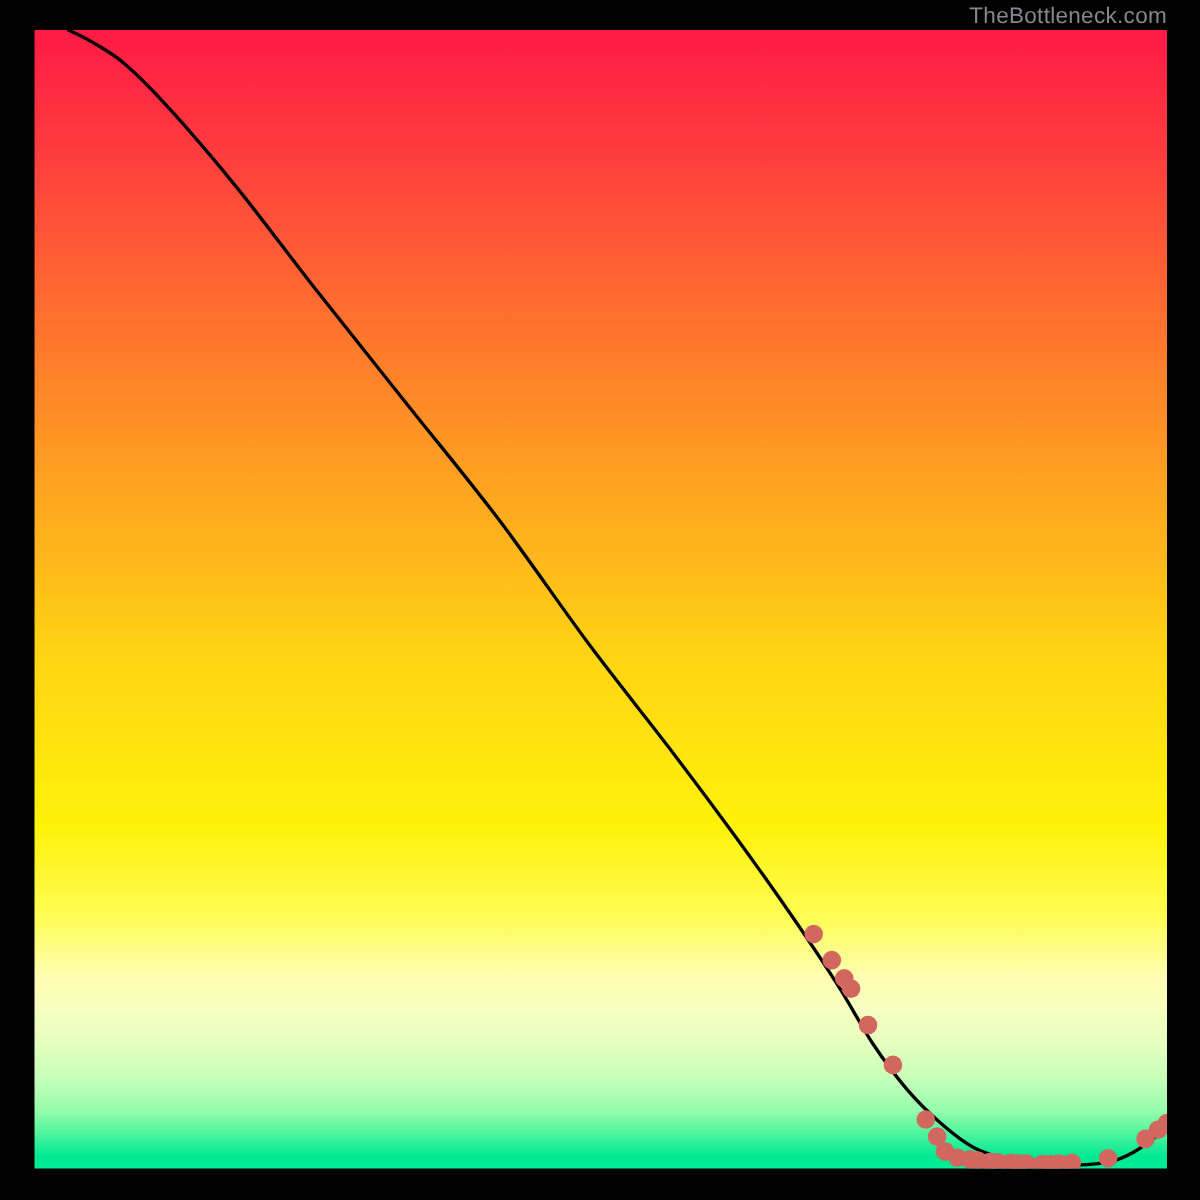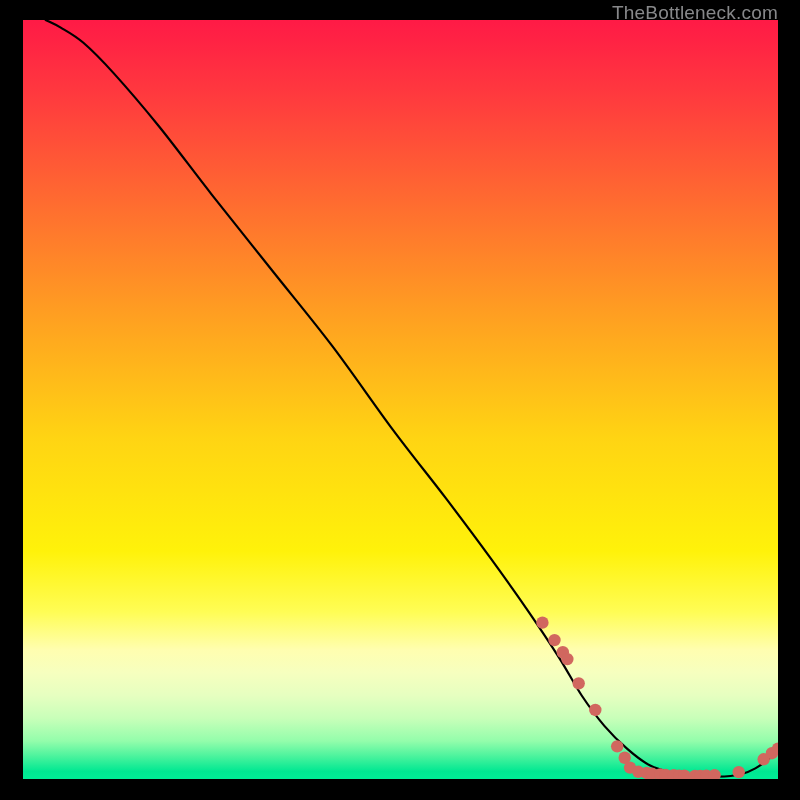--- a/index.html
+++ b/index.html
@@ -39,21 +39,21 @@
       #4bf39d 97%,
       #00e892 99%,
       #00ed96 100%
     );
   }
   .watermark {
     position: absolute;
     top: 2px;
     right: 22px;
     font-family: Arial, Helvetica, sans-serif;
-    font-size: 19px;
+    font-size: 15px;
     color: #87888a;
     letter-spacing: 0.2px;
     pointer-events: none;
   }
   svg.overlay {
     position: absolute;
     left: 0;
     top: 0;
     width: 755px;
     height: 759px;

